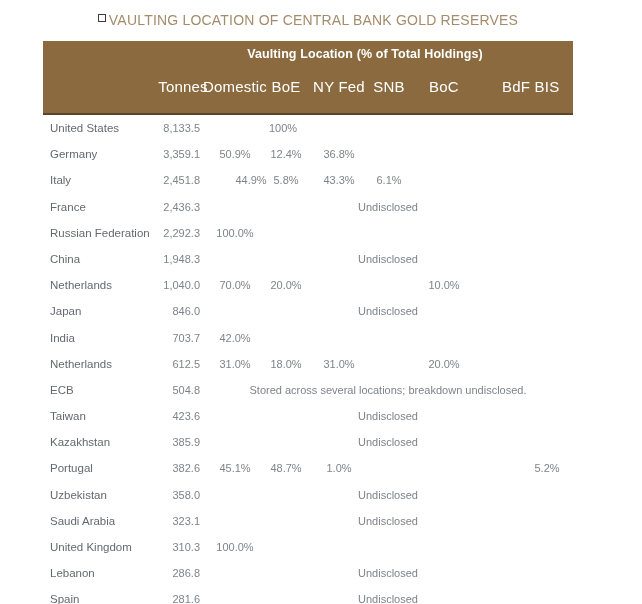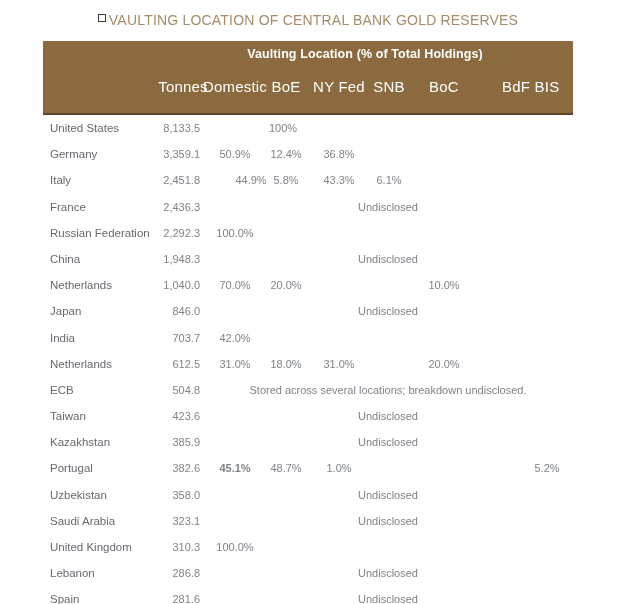--- a/index.html
+++ b/index.html
@@ -124,21 +124,21 @@
         <span class="note">Undisclosed</span>
       </div>
       <div class="row">
         <span class="country">Kazakhstan</span>
         <span class="tonnes">385.9</span>
         <span class="note">Undisclosed</span>
       </div>
       <div class="row">
         <span class="country">Portugal</span>
         <span class="tonnes">382.6</span>
-        <span class="pct" style="left: 192px; font-weight: bold;">45.1%</span>
+        <span class="pct" style="left: 192px;">45.1%</span>
         <span class="pct" style="left: 243px;">48.7%</span>
         <span class="pct" style="left: 296px;">1.0%</span>
         <span class="pct" style="left: 504px;">5.2%</span>
       </div>
       <div class="row">
         <span class="country">Uzbekistan</span>
         <span class="tonnes">358.0</span>
         <span class="note">Undisclosed</span>
       </div>
       <div class="row">

